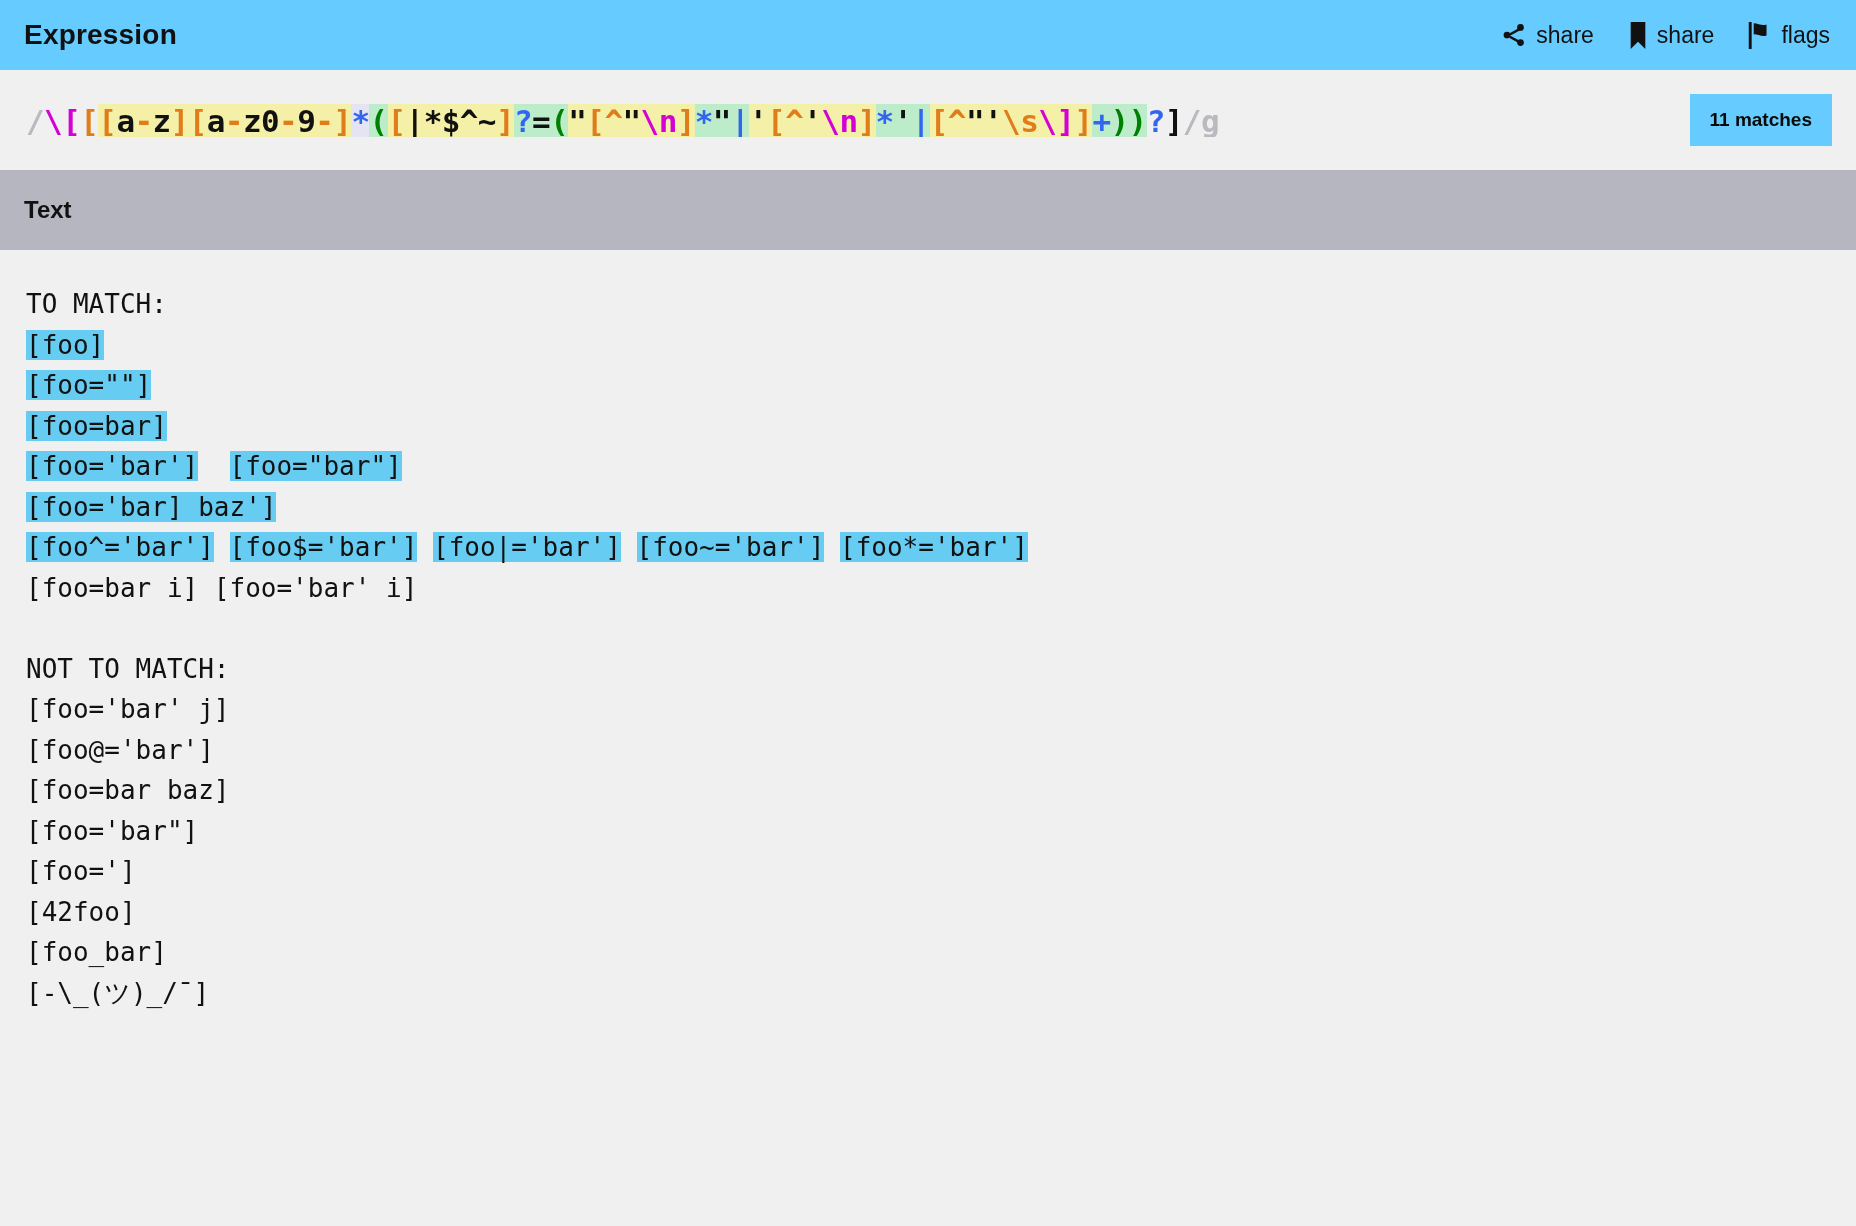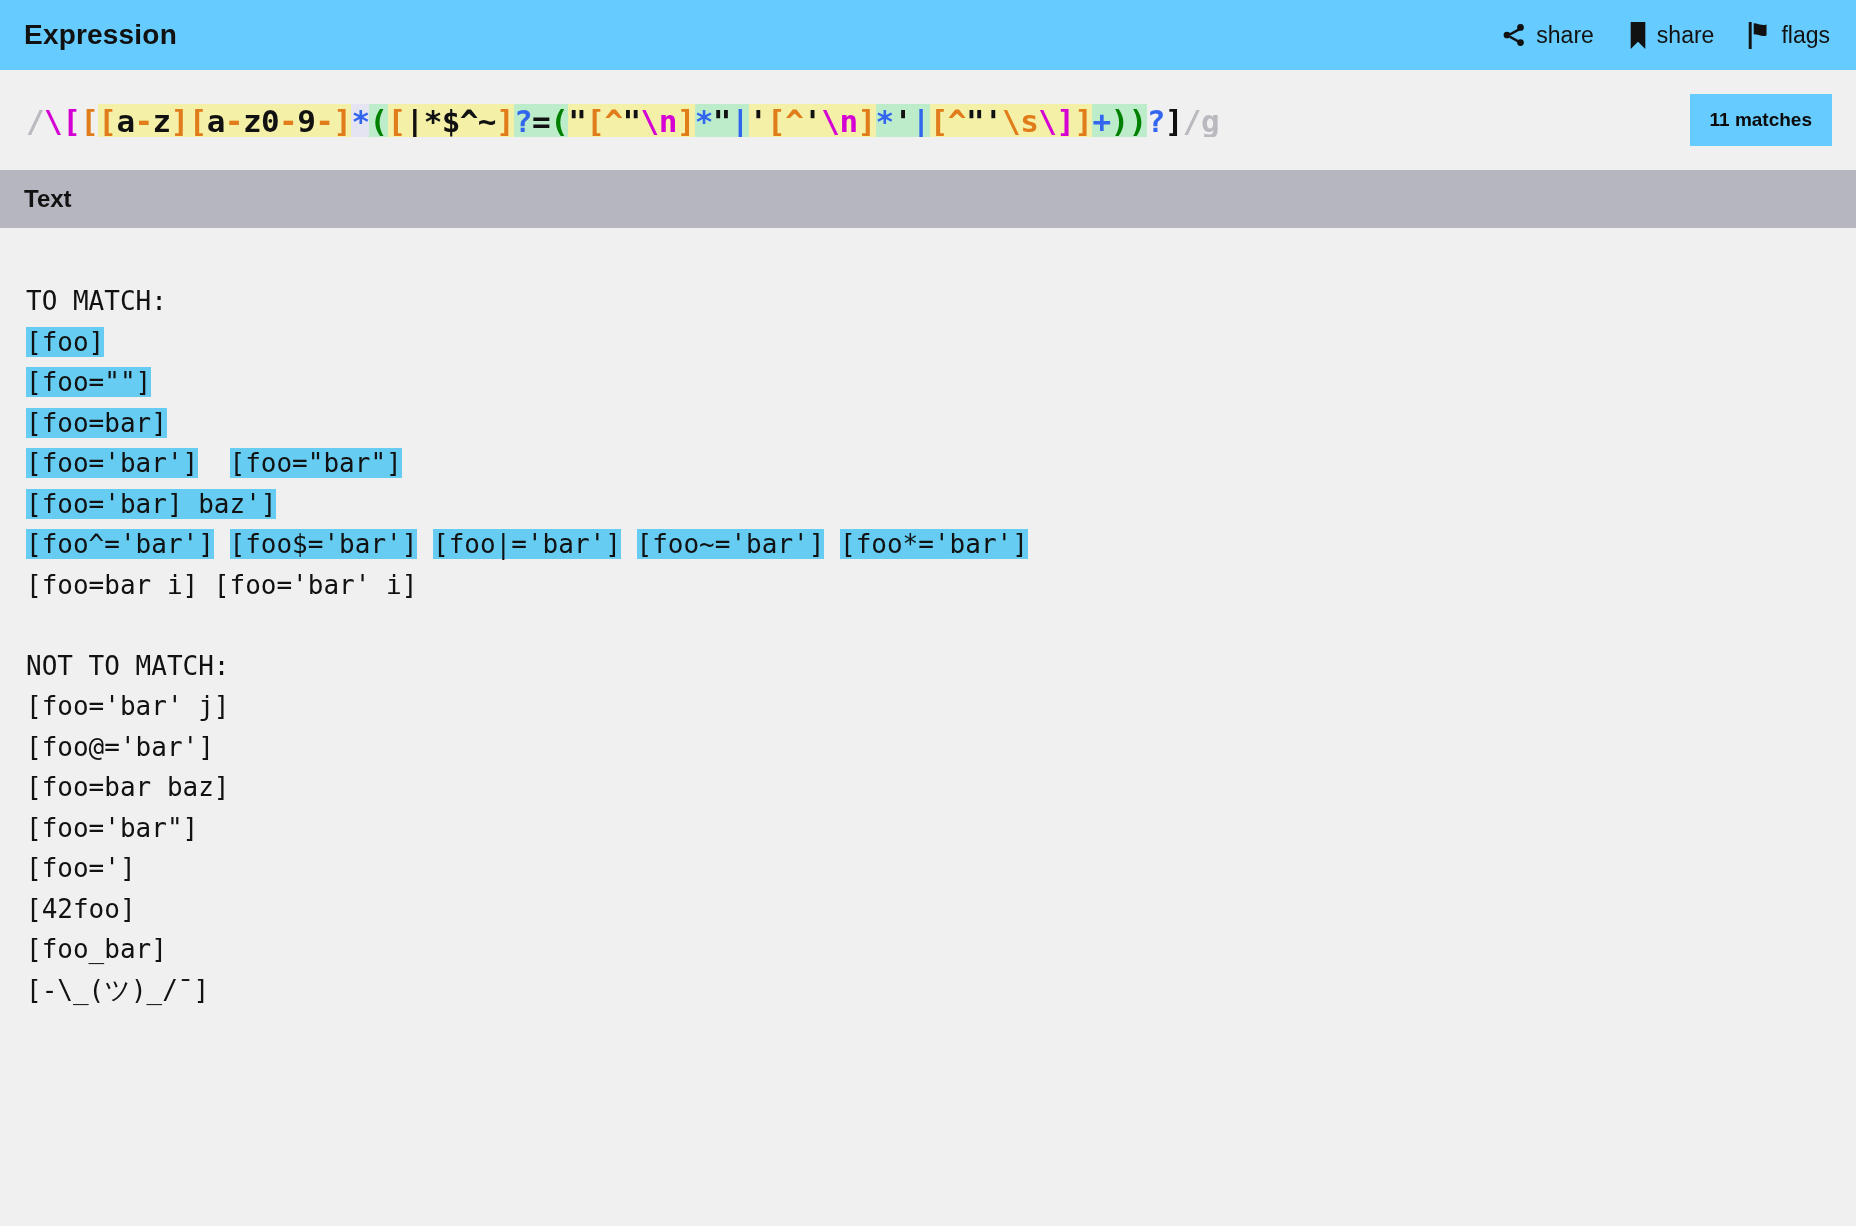--- a/index.html
+++ b/index.html
@@ -70,21 +70,21 @@
     font-size: 19px;
     font-weight: bold;
     border-radius: 0;
     padding: 15px 20px;
     white-space: nowrap;
     cursor: pointer;
   }
 
   
   #text-header {
-    height: 58px;
+    height: 80px;
     background: #b6b6c0;
     display: flex;
     align-items: center;
     padding: 0 24px;
   }
   #text-header-title {
     font-size: 24px;
     font-weight: bold;
     color: #111;
   }
@@ -94,21 +94,20 @@
     padding: 34px 26px 0 26px;
     overflow: hidden;
   }
   #test-text {
     font-family: "DejaVu Sans Mono", monospace;
     font-size: 26px;
     line-height: 40.5px;
     color: #111;
     white-space: pre-wrap;
     word-break: break-word;
-    margin-top: 19px;
   }
   #test-text .m {
     background: #66ccf2;
     cursor: pointer;
   }
   .blank-line { display: block; height: 40.5px; }
 </style>
 </head>
 <body>
 

